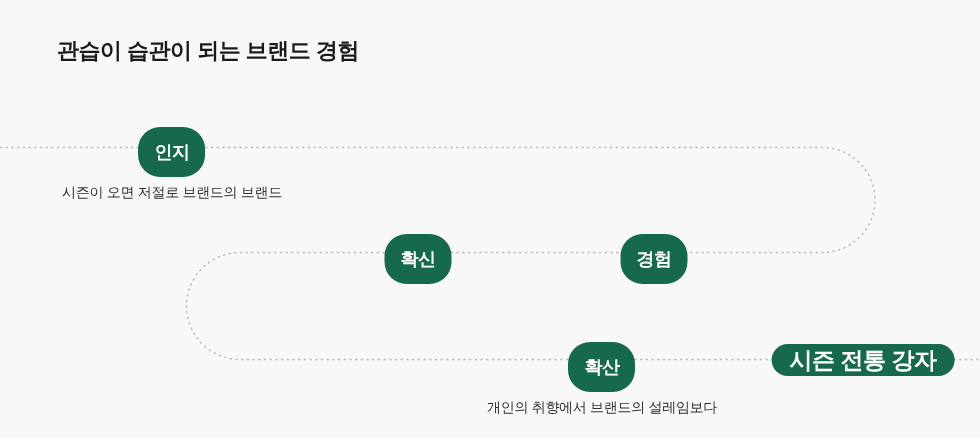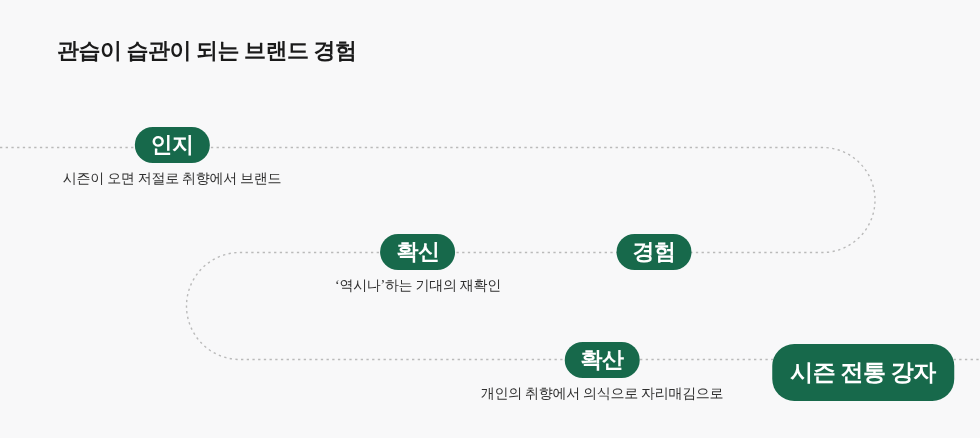--- a/index.html
+++ b/index.html
@@ -4,21 +4,21 @@
 <style>
   html, body {
     margin: 0;
     padding: 0;
   }
   .canvas {
     position: relative;
     width: 980px;
     height: 438px;
     background: var(--background, #f8f8f9);
-    font-family: Liberation Serif, serif;
+    font-family: Liberation Sans, sans-serif;
     overflow: hidden;
   }
   .title {
     position: absolute;
     left: 57px;
     top: 39px;
     margin: 0;
     font-size: 22px;
     line-height: 1.1;
     font-weight: 800;
@@ -37,34 +37,34 @@
   .stage {
     position: absolute;
     transform: translateX(-50%);
     display: flex;
     flex-direction: column;
     align-items: center;
   }
   .badge {
     background: var(--badge-green, #17694b);
     color: #ffffff;
-    height: 36px;
+    height: 50px;
     padding: 0 16px;
     border-radius: 22px;
     display: flex;
     align-items: center;
     justify-content: center;
-    font-size: 22px;
+    font-size: 18px;
     font-weight: 700;
     letter-spacing: -0.5px;
     white-space: nowrap;
     box-sizing: border-box;
   }
   .badge.large {
-    height: 57px;
+    height: 32px;
     padding: 0 18px;
     font-size: 23px;
   }
   .caption {
     margin-top: 7px;
     font-size: 14px;
     font-weight: 500;
     letter-spacing: -0.3px;
     color: var(--caption-gray, #2f2f2f);
     white-space: nowrap;
@@ -83,35 +83,34 @@
 <div class="canvas">
 
   <h1 class="title">관습이 습관이 되는 브랜드 경험</h1>
 
   <svg class="path-svg" viewBox="0 0 980 438" xmlns="http://www.w3.org/2000/svg" aria-hidden="true">
     <path d="M 0 147.5 H 822.5 A 52.5 52.5 0 0 1 822.5 252.5 H 240 A 53.5 53.5 0 0 0 240 359.5 H 980" fill="none" stroke="#bababa" stroke-width="1.4" stroke-dasharray="2.3 3.4"></path>
   </svg>
 
   <div class="stage stage-awareness">
     <div class="badge">인지</div>
-    <div class="caption">시즌이 오면 저절로 취향에서 브랜드</div>
+    <div class="caption">시즌이 오면 저절로 브랜드의 브랜드</div>
   </div>
 
 
   <div class="stage stage-conviction">
     <div class="badge">확신</div>
-    <div class="caption">‘역시나’하는 기대의 재확인</div>
   </div>
 
   <div class="stage stage-experience">
     <div class="badge">경험</div>
   </div>
 
   <div class="stage stage-diffusion">
     <div class="badge">확산</div>
-    <div class="caption">개인의 취향에서 의식으로 자리매김으로</div>
+    <div class="caption">개인의 취향에서 브랜드의 설레임보다</div>
   </div>
 
   <div class="stage stage-champion">
     <div class="badge large">시즌 전통 강자</div>
   </div>
 
 </div>
 
 </body></html>

